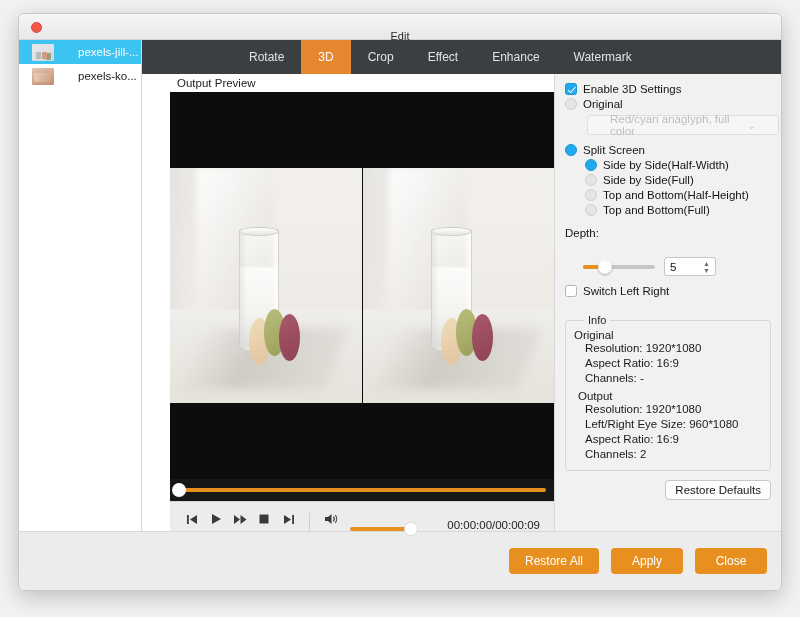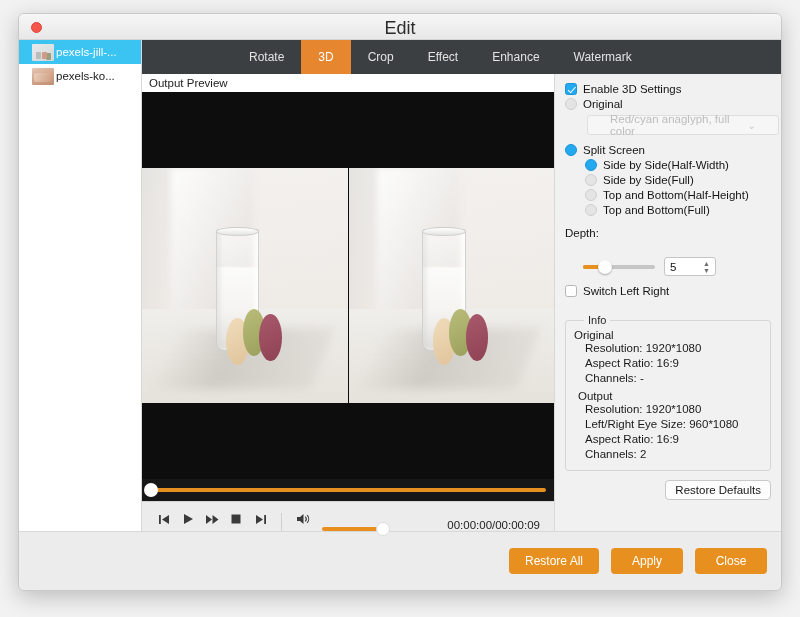--- a/index.html
+++ b/index.html
@@ -40,44 +40,44 @@
   #close-dot {
     position: absolute;
     left: 12px; top: 8px;
     width: 11px; height: 11px;
     border-radius: 50%;
     background: #f4564a;
     border: 1px solid #e0453c;
   }
   #window-title {
     position: absolute;
-    left: 0; right: 0; top: 4px;
+    left: 0; right: 0; top: 16px;
     text-align: center;
-    font-size: 18px;
+    font-size: 11px;
     color: #2b2b2b;
   }
 
   
   #body-row { flex: 1; display: flex; min-height: 0; background:#fff; }
 
   
   #sidebar {
     width: 123px;
     flex: none;
     background: #ffffff;
     border-right: 1px solid #d8d8d8;
     padding-top: 0px;
     overflow: hidden;
   }
   .file-item {
     display: flex;
     align-items: center;
     height: 24px;
     padding-left: 13px;
-    gap: 2px;
+    gap: 24px;
     font-size: 11.5px;
     color: #1a1a1a;
     white-space: nowrap;
   }
   .file-item.selected { background: #3bc3f2; color: #ffffff; }
   .thumb {
     width: 22px; height: 17px;
     flex: none;
     border-radius: 1px;
     overflow: hidden;
@@ -122,20 +122,21 @@
   #content { flex: 1; display: flex; min-height: 0; }
 
   
   #preview-col {
     flex: 1;
     display: flex;
     flex-direction: column;
     min-width: 0;
     background: #14b8a6;
     border-right: 1px solid #d8d8d8;
+    margin-left: 28px;
   }
   #preview-label {
     height: 18px;
     flex: none;
     font-size: 11.5px;
     color: #222;
     padding-left: 7px;
     display: flex; align-items: center;
     background: #fff;
   }

